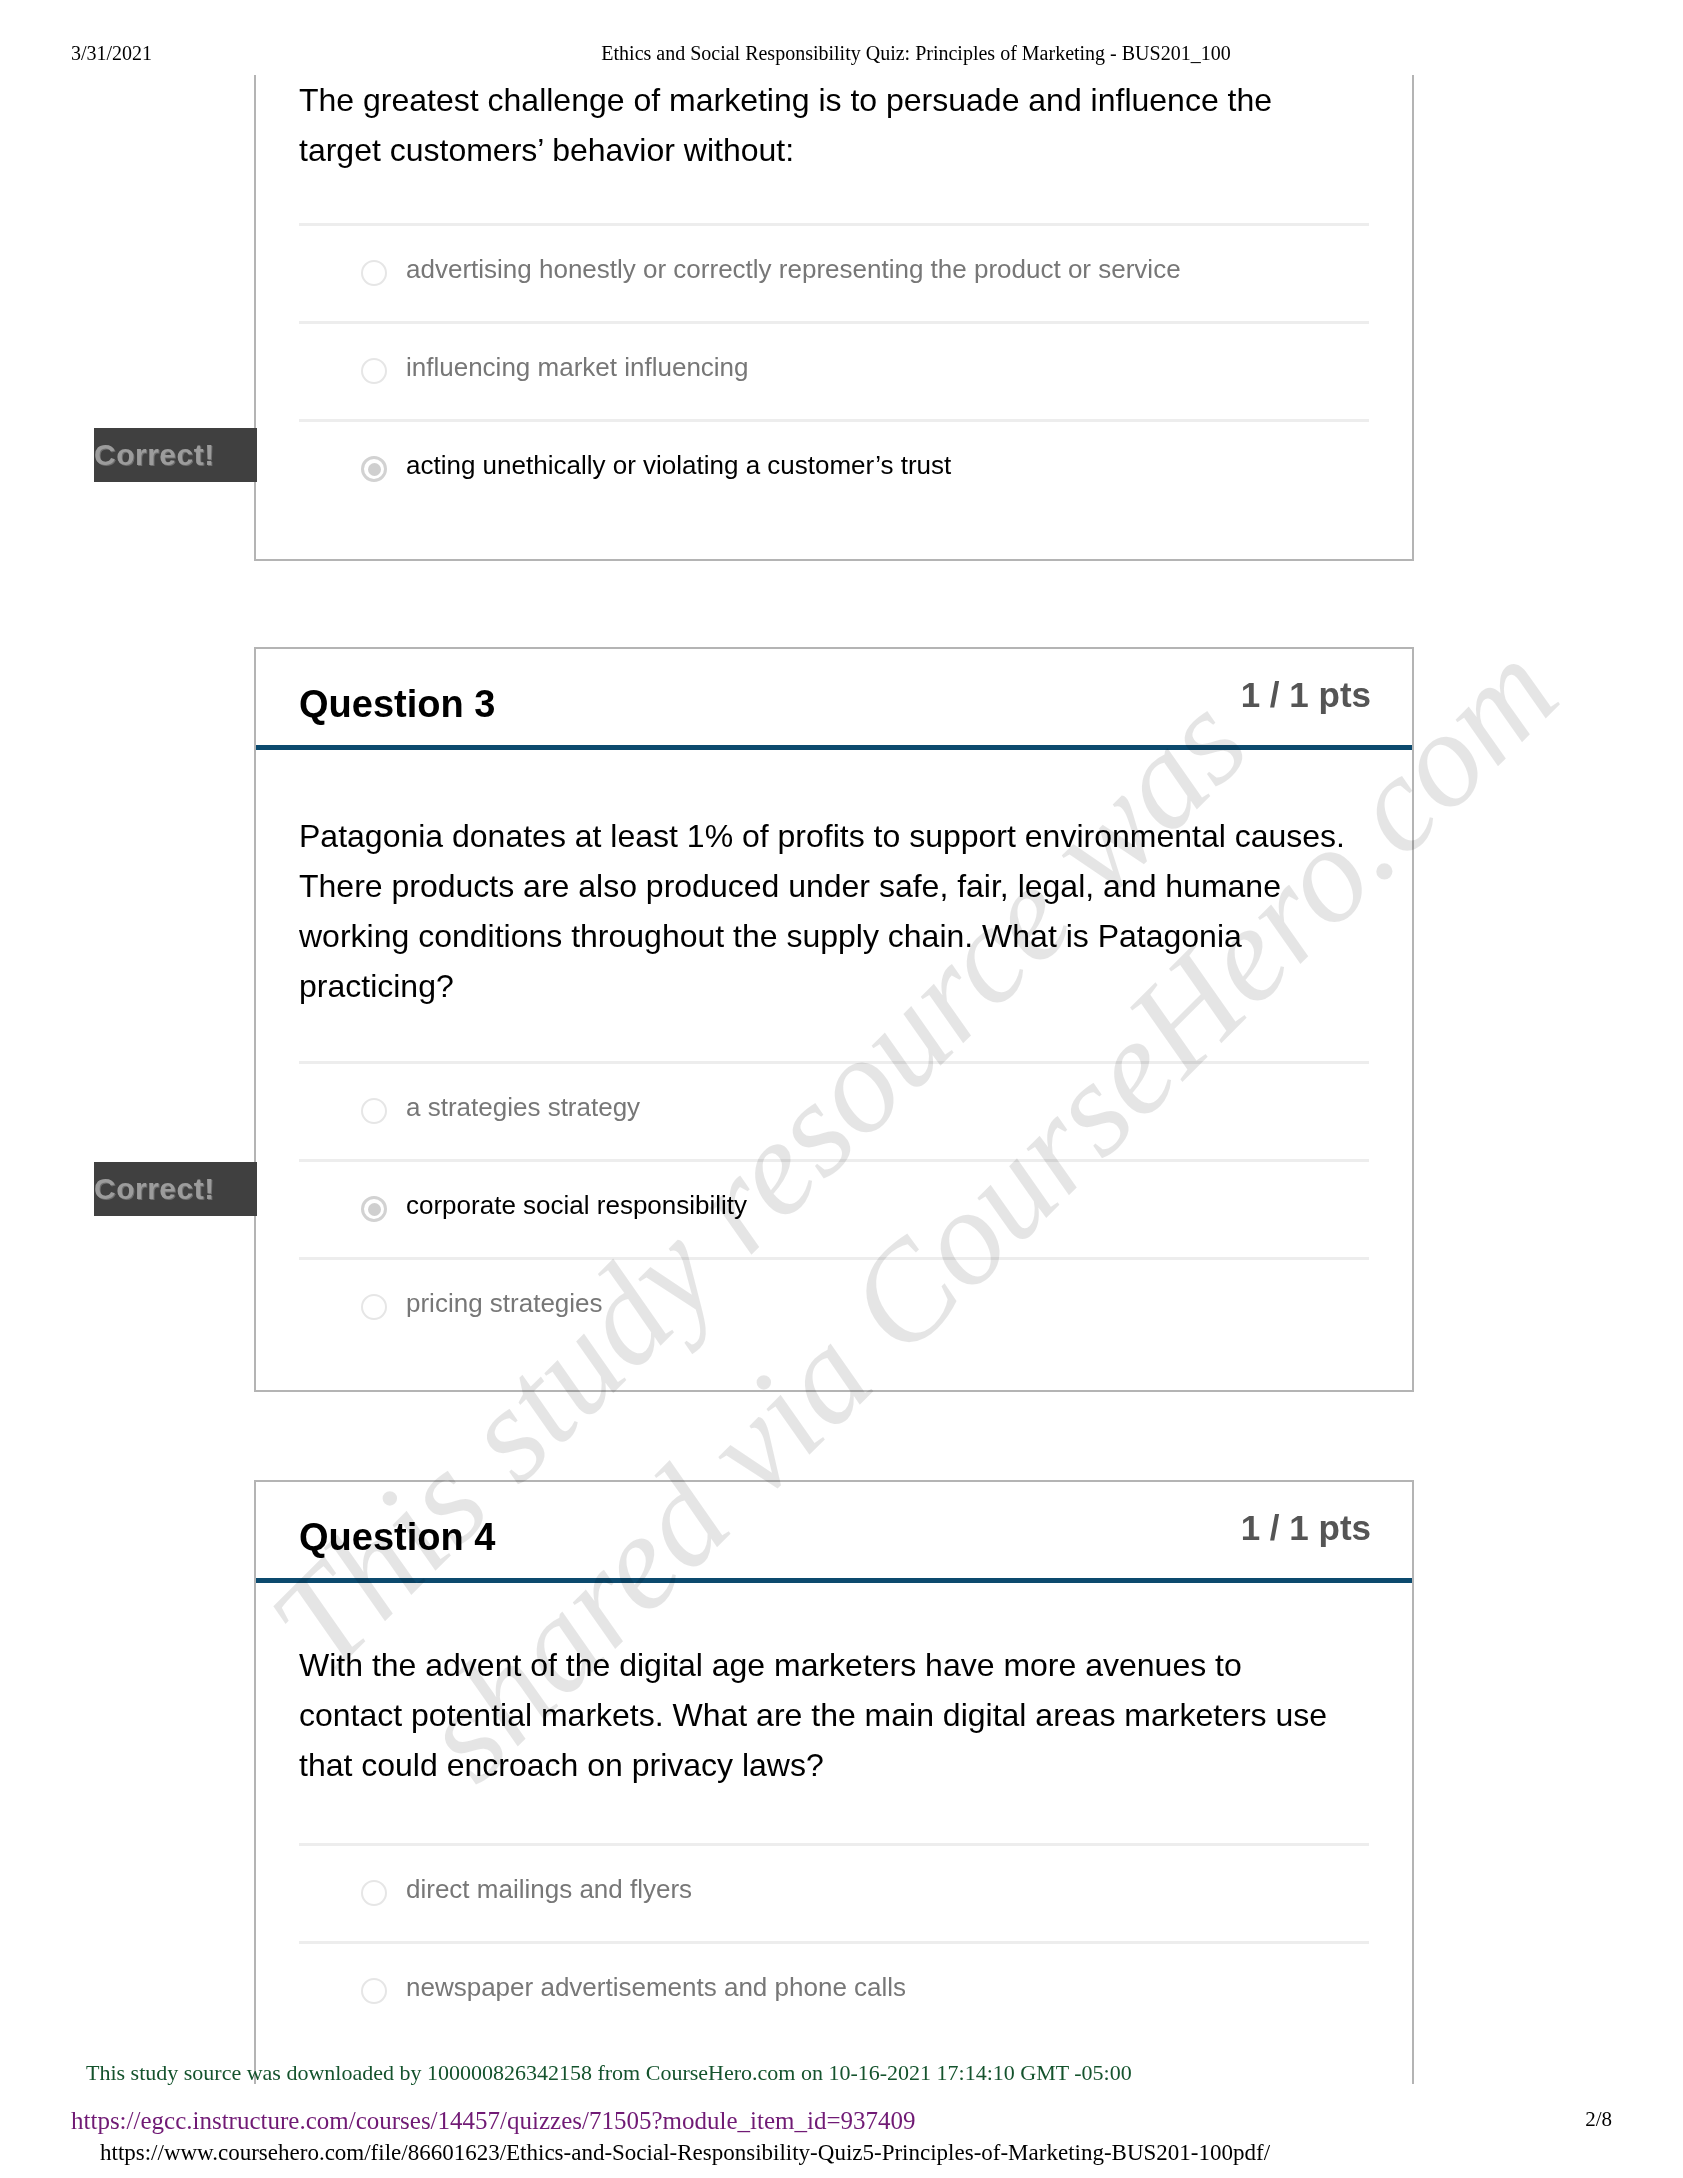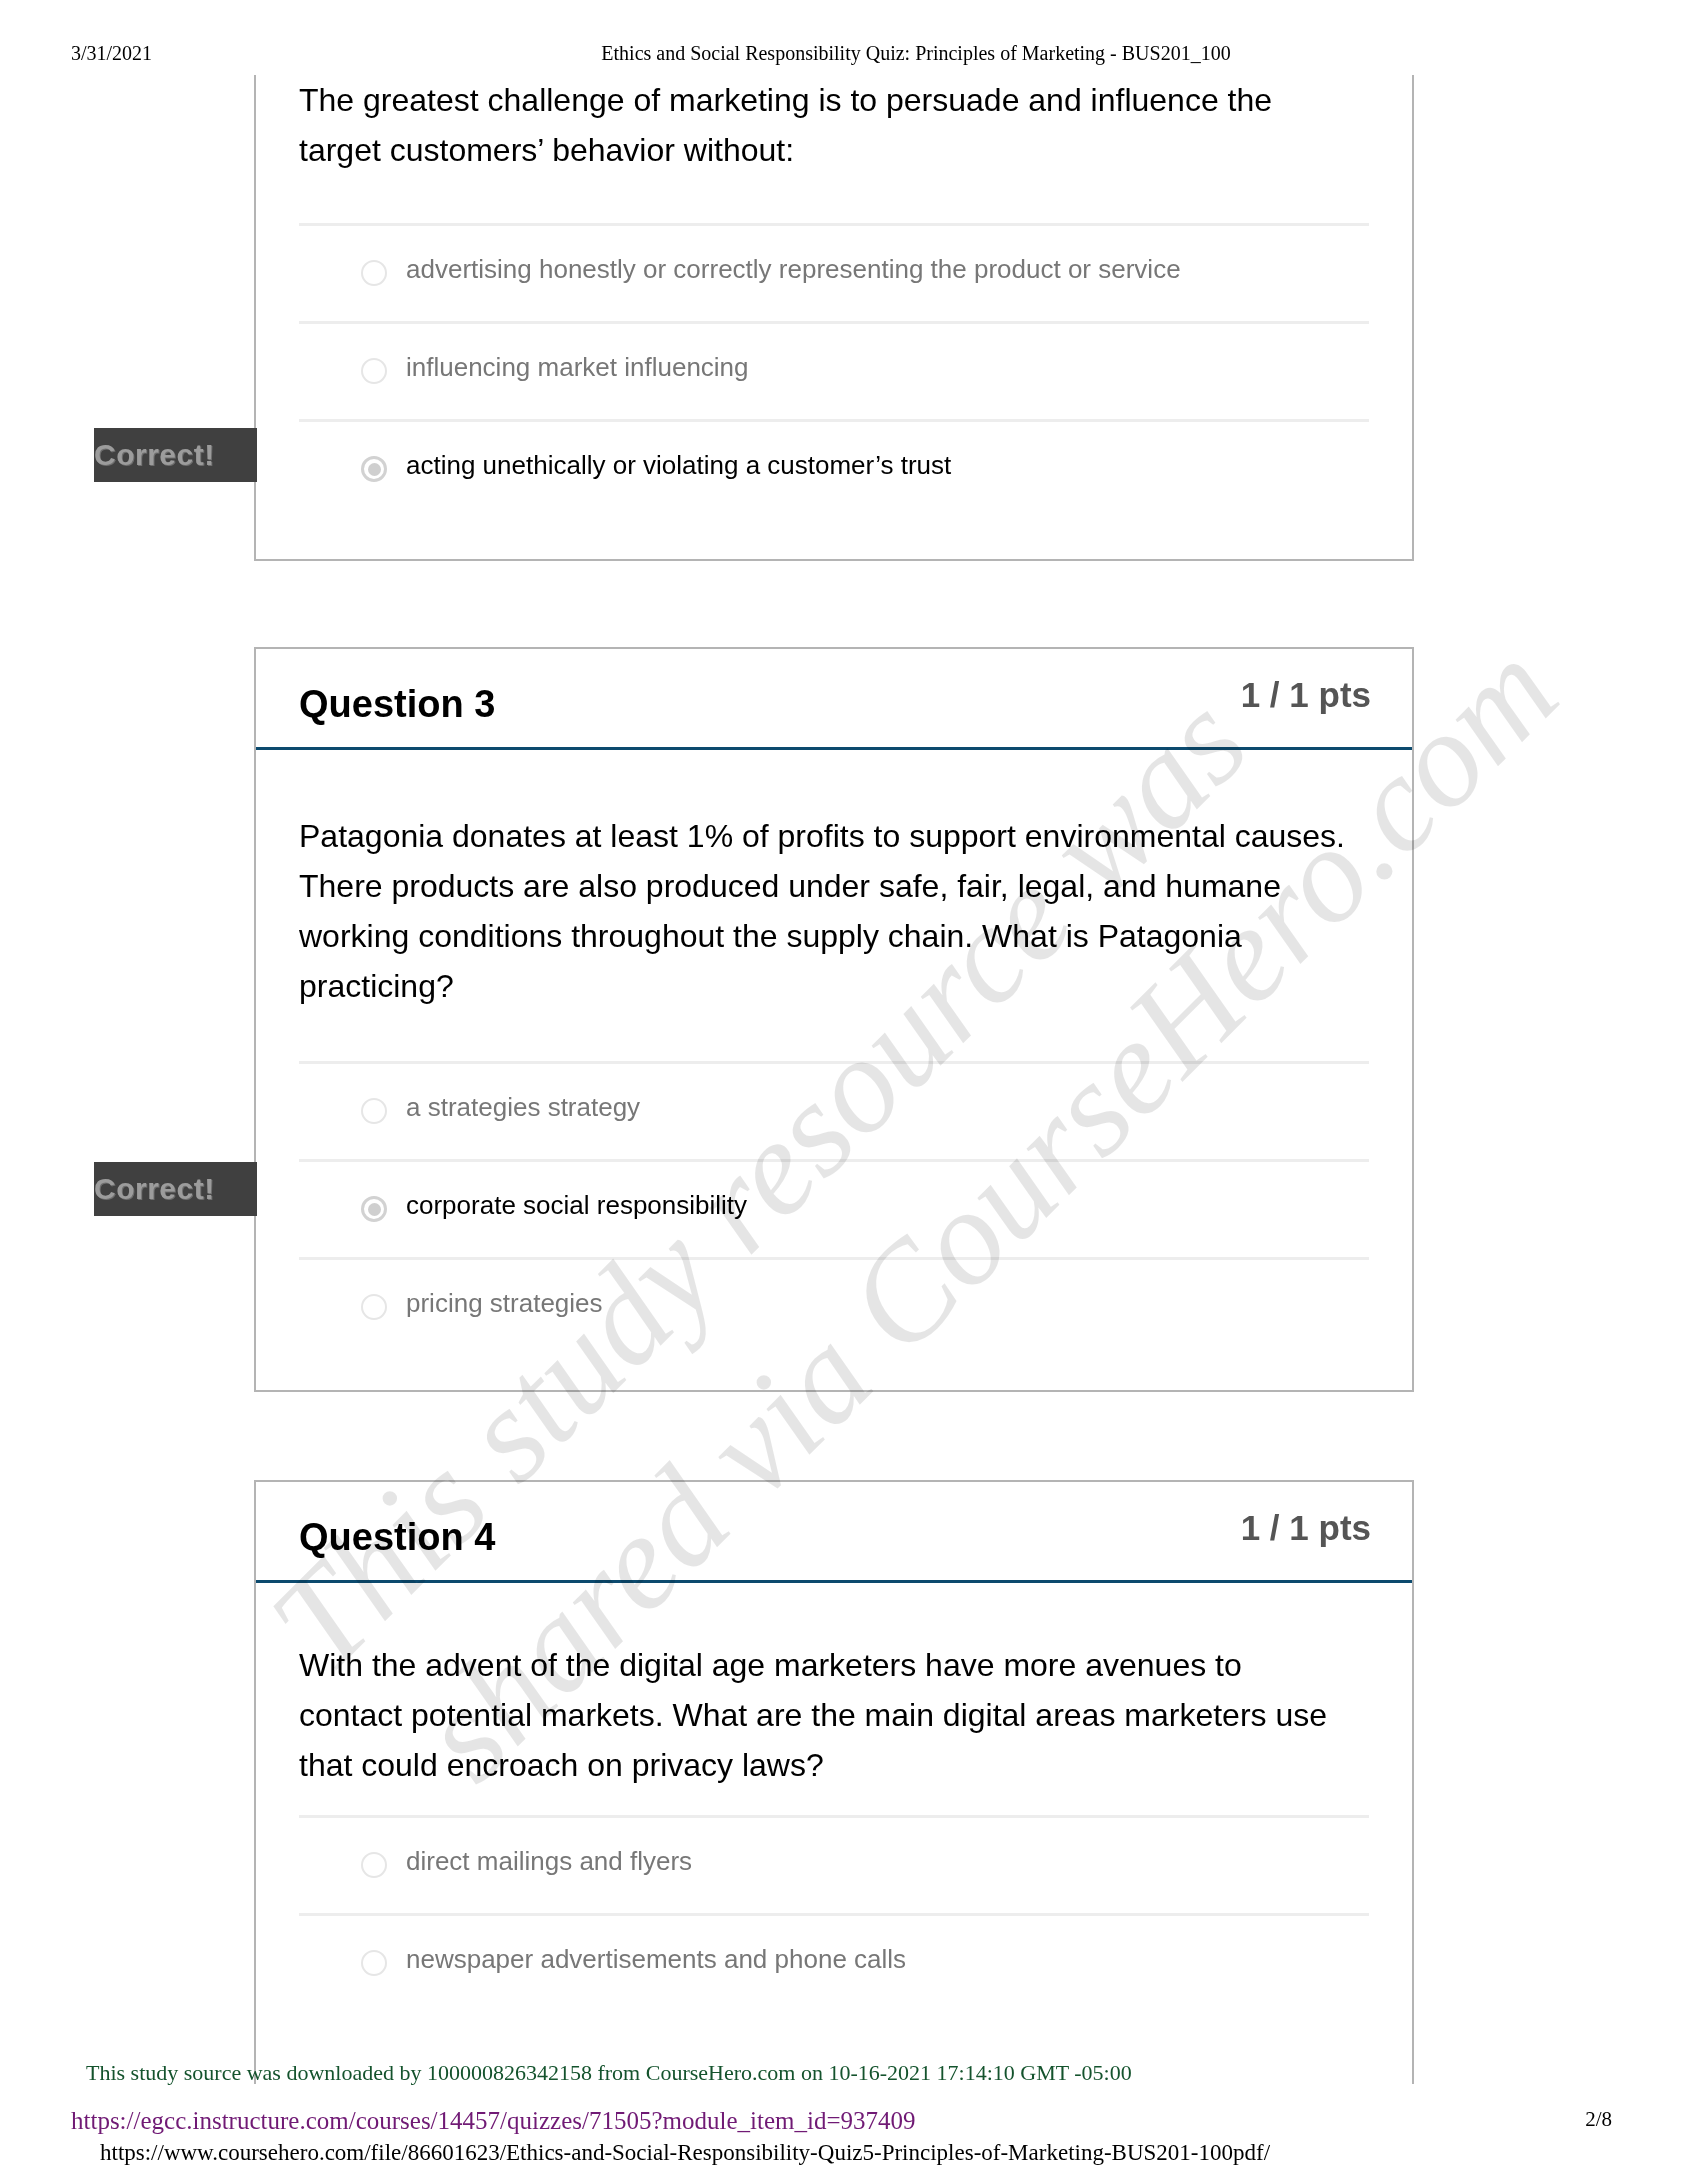--- a/index.html
+++ b/index.html
@@ -8,21 +8,21 @@
 
   .serif { font-family: "Liberation Serif", serif; }
 
   .hdr-date { position: absolute; left: 71px; top: 42px; font-size: 20px; color: #000; }
   .hdr-title { position: absolute; left: 0; width: 1832px; text-align: center; top: 42px; font-size: 20px; color: #000; }
 
   .card { position: absolute; left: 254px; width: 1160px; border: 2px solid #b4b4b4; background: #fff; }
   .card.cont { border-top: none; }
   .card.open-bottom { border-bottom: none; }
 
-  .q-head { position: relative; height: 101px; border-bottom: 3px solid #0c4a6e; }
+  .q-head { position: relative; height: 101px; border-bottom: 5px solid #0c4a6e; }
   .q-title { position: absolute; left: 43px; top: 34px; font-size: 38px; font-weight: bold; color: #000; }
   .q-pts { position: absolute; right: 41px; top: 26px; font-size: 35px; font-weight: bold; color: #555555; }
 
   .q-text { font-size: 32px; line-height: 50px; color: #000; padding: 0 43px; }
 
   .answers { margin: 0 43px; }
   .answer { position: relative; height: 98px; border-top: 3px solid #ededed; }
   .radio { position: absolute; left: 62px; top: 34px; width: 26px; height: 26px; border-radius: 50%; border: 2px solid #e6e6e6; background: #fff; }
   .radio.selected { border: 3px solid #d2d2d2; }
   .radio.selected::after { content: ""; position: absolute; left: 4px; top: 4px; width: 13px; height: 13px; border-radius: 50%; background: #cfcfcf; }
@@ -87,21 +87,21 @@
   </div>
 </div>
 <div class="correct-flag" style="top:1162px;">Correct!</div>
 
 <div class="card open-bottom" style="top:1480px; height:604px;">
   <div class="q-head">
     <div class="q-title">Question 4</div>
     <div class="q-pts">1 / 1 pts</div>
   </div>
   <div class="q-text" style="padding-top:57px; padding-right:59px;">With the advent of the digital age marketers have more avenues to contact potential markets. What are the main digital areas marketers use that could encroach on privacy laws?</div>
-  <div class="answers" style="margin-top:25px;">
+  <div class="answers" style="margin-top:53px;">
     <div class="answer">
       <span class="radio"></span>
       <span class="ans-label">direct mailings and flyers</span>
     </div>
     <div class="answer">
       <span class="radio"></span>
       <span class="ans-label">newspaper advertisements and phone calls</span>
     </div>
   </div>
 </div>

